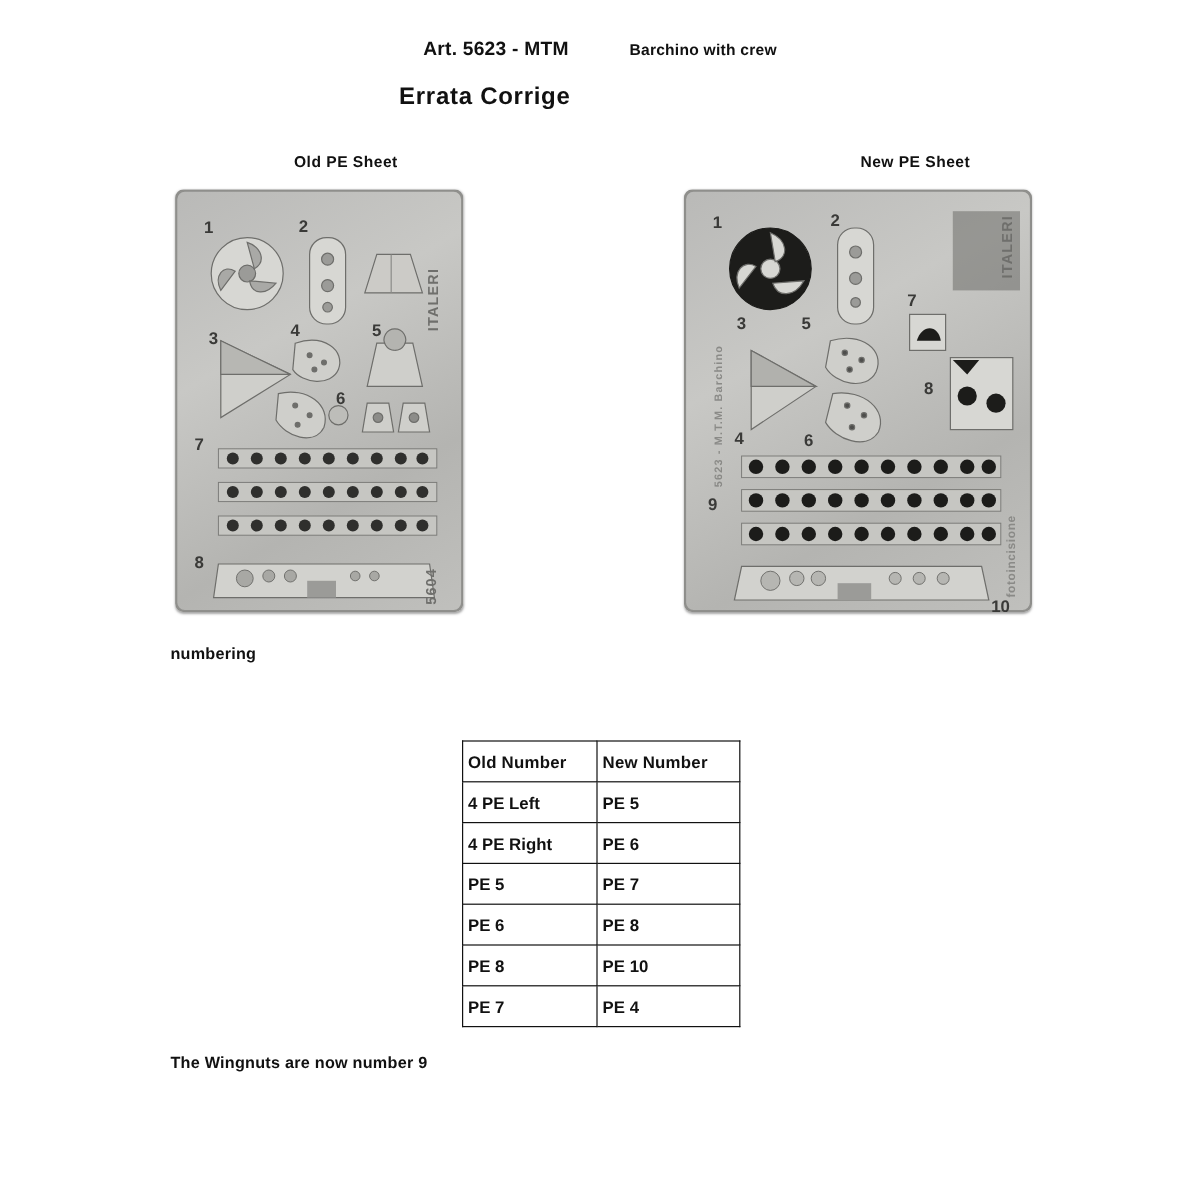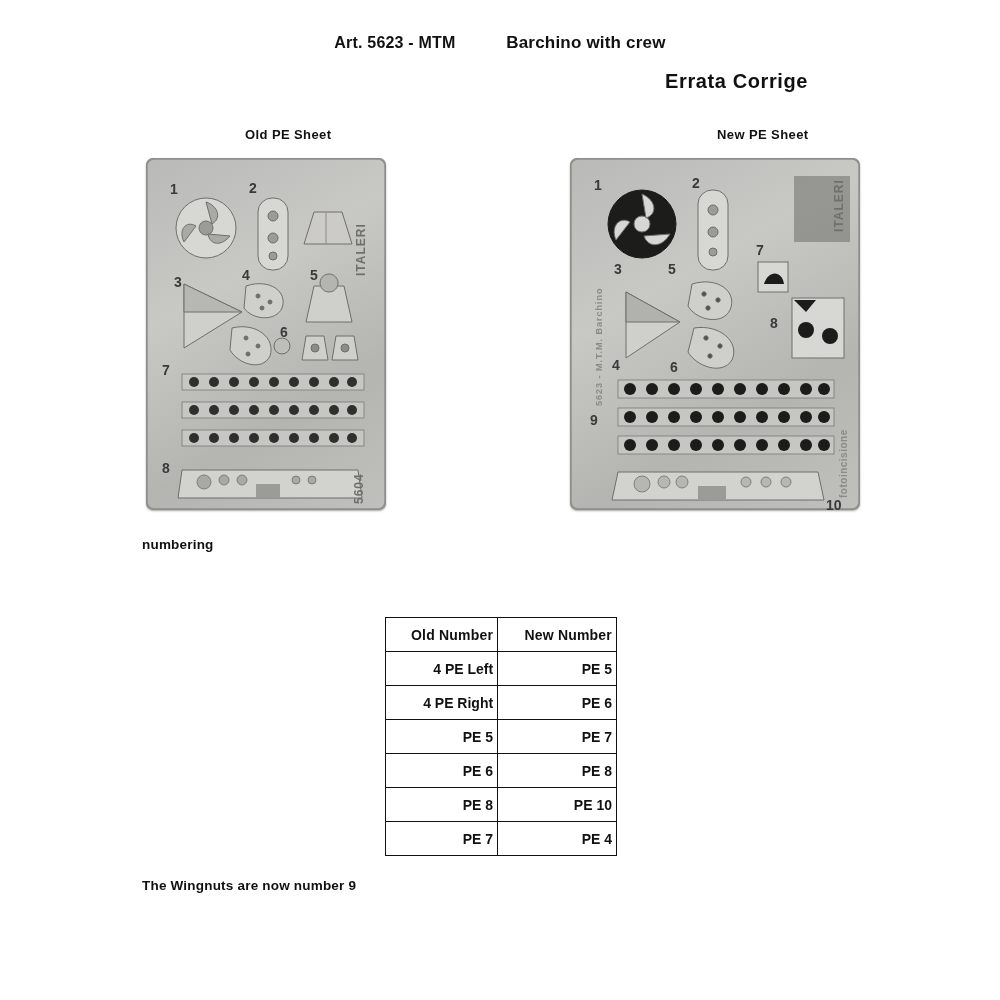--- a/index.html
+++ b/index.html
@@ -24,28 +24,28 @@
   .title {
     position: absolute;
     top: 33px;
     left: 0;
     width: 1000px;
     text-align: center;
     font-size: 16px;
     font-weight: bold;
     letter-spacing: 0.2px;
   }
-  .title .small-caps { font-size: 17px; margin-left: 46px; }
+  .title .small-caps { font-size: 13px; margin-left: 46px; }
 
   .subtitle {
     position: absolute;
     top: 70px;
     left: 0;
     width: 808px;
-    text-align: right;
+    text-align: center;
     font-size: 20px;
     font-weight: bold;
     letter-spacing: 0.6px;
   }
 
   .sheet-label {
     position: absolute;
     font-size: 13px;
     font-weight: bold;
     letter-spacing: 0.4px;
@@ -110,21 +110,21 @@
   }
   table.corr {
     border-collapse: collapse;
     width: 232px;
     font-size: 14px;
     font-weight: bold;
   }
   table.corr td, table.corr th {
     border: 1.6px solid #111;
     height: 33px;
-    text-align: right;
+    text-align: left;
     padding: 0 4px;
     font-weight: bold;
   }
   table.corr th { font-size: 14px; letter-spacing: 0.2px; }
 
   
   .footer-note {
     position: absolute;
     top: 878px;
     left: 142px;

